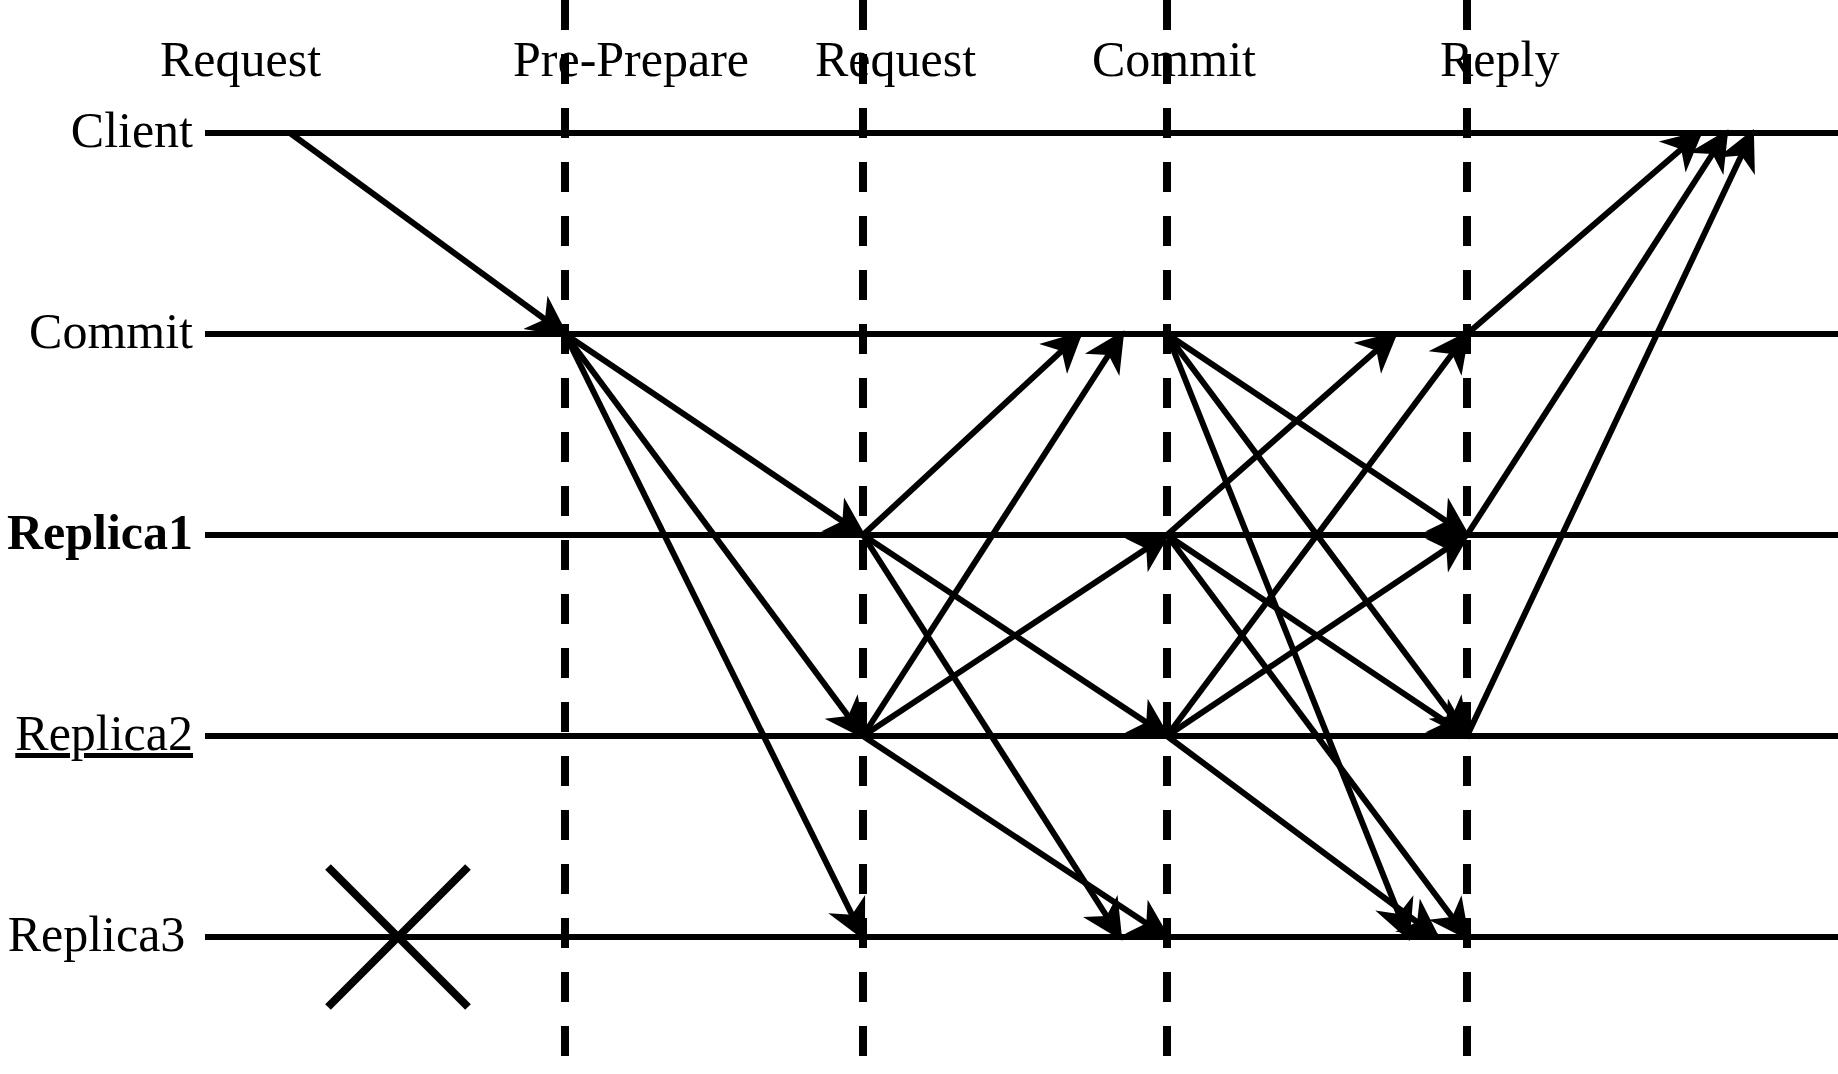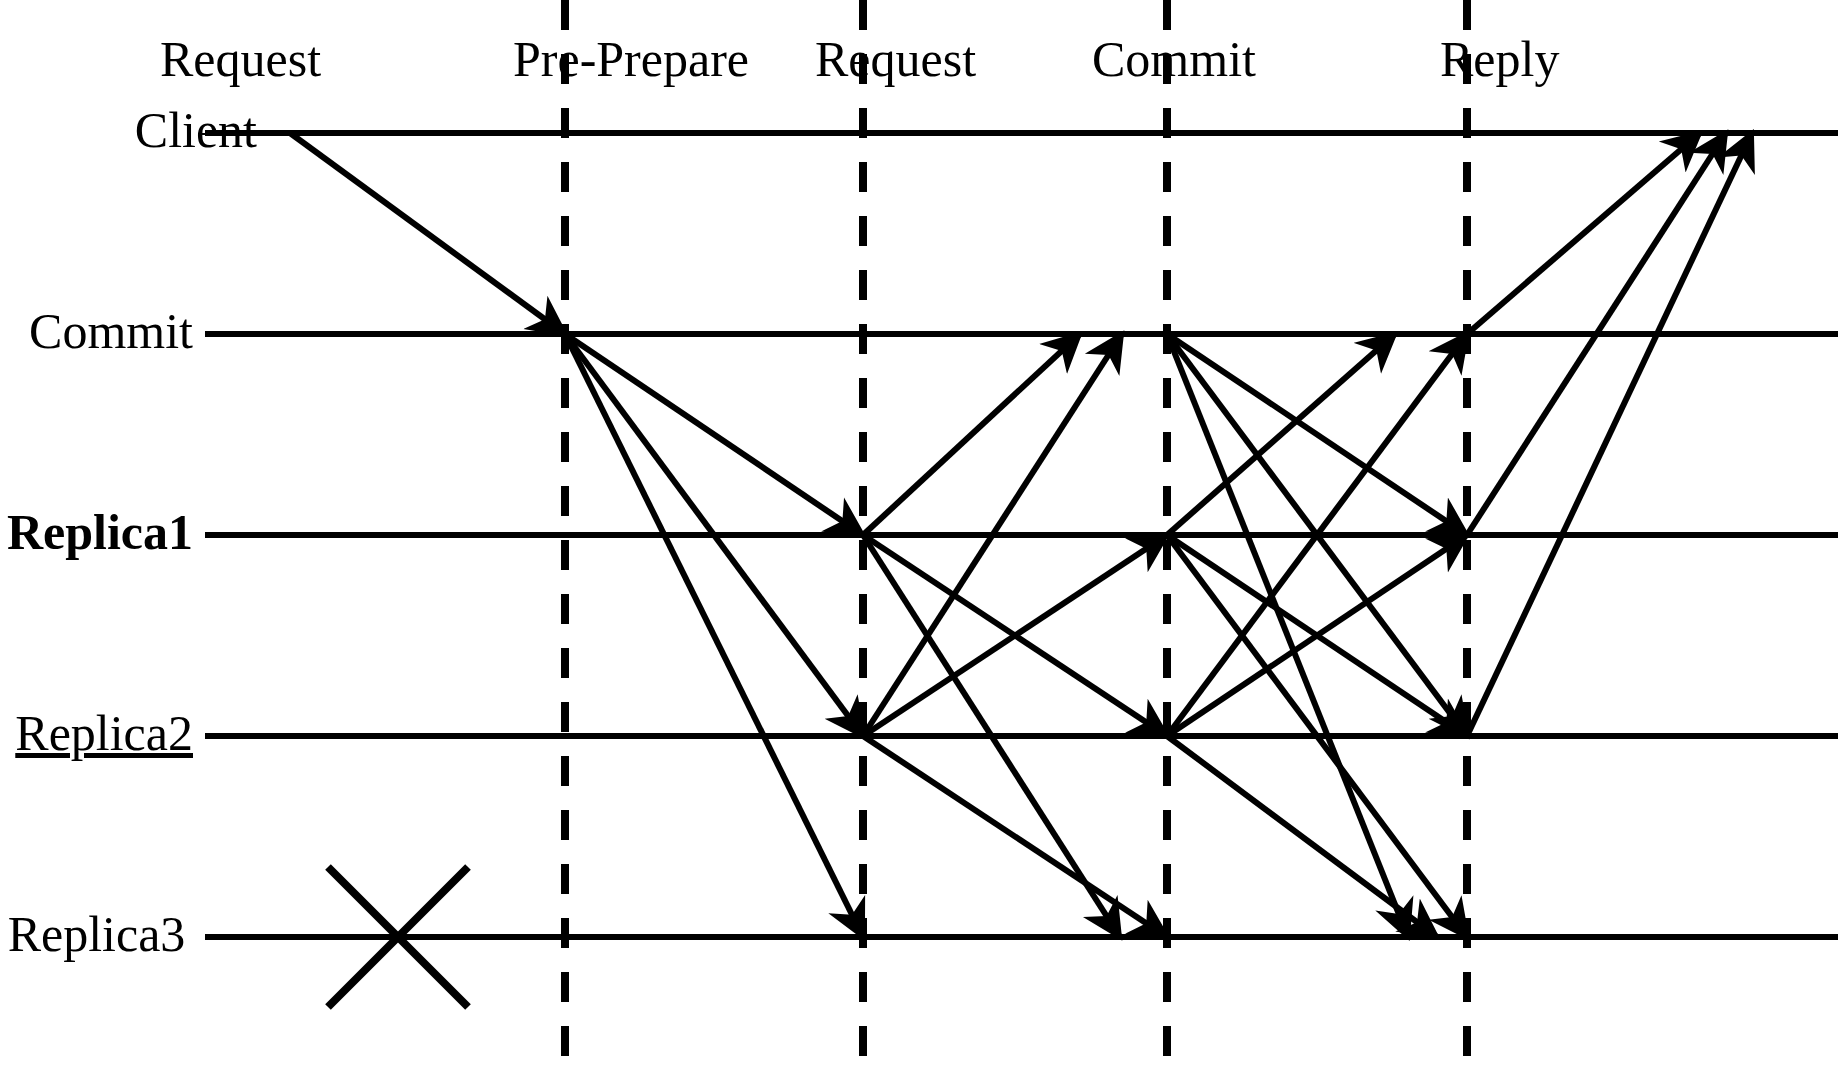--- a/index.html
+++ b/index.html
@@ -67,20 +67,20 @@
   </svg>
 
   <div id="phase-labels">
       <div class="phase-label" style="left: 160px; top: 34px; width: 400px;">Request</div>
       <div class="phase-label" style="left: 513px; top: 34px; width: 400px;">Pre-Prepare</div>
       <div class="phase-label" style="left: 815px; top: 34px; width: 400px;">Request</div>
       <div class="phase-label" style="left: 1092px; top: 34px; width: 400px;">Commit</div>
       <div class="phase-label" style="left: 1440px; top: 34px; width: 400px;">Reply</div>
     </div>
   <div id="actor-labels">
-      <div class="actor-label" style="left: 16px; top: 105px; width: 193px; padding-left: 48px;">Client</div>
+      <div class="actor-label" style="left: 0px; top: 105px; width: 193px;">Client</div>
       <div class="actor-label" style="left: 0px; top: 306px; width: 193px;">Commit</div>
       <div class="actor-label" style="left: 0px; top: 507px; width: 193px; font-weight: bold;">Replica1</div>
       <div class="actor-label" style="left: 0px; top: 708px; width: 193px; text-decoration: underline;">Replica2</div>
       <div class="actor-label" style="left: 0px; top: 909px; width: 193px; text-align: center;">Replica3</div>
     </div>
 
 </div>
 
 </body></html>

